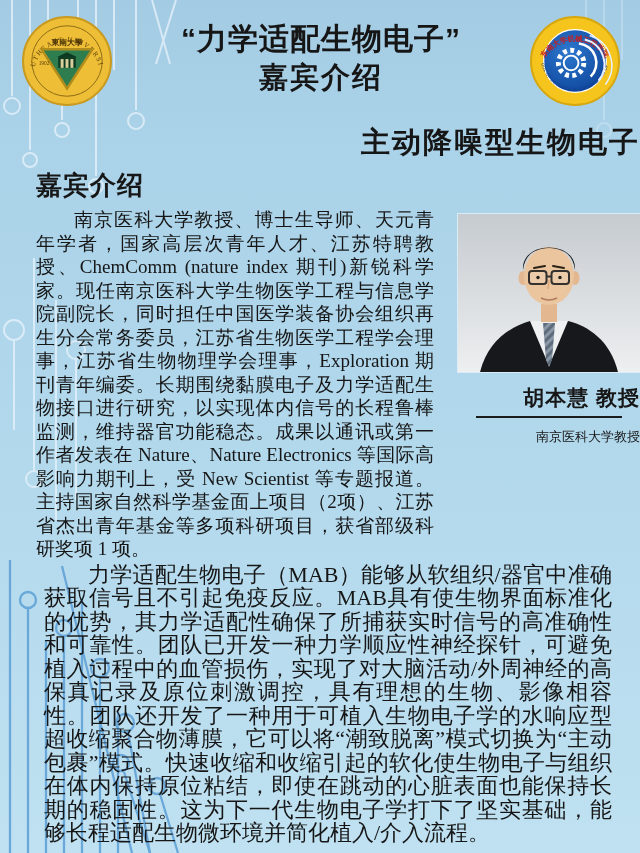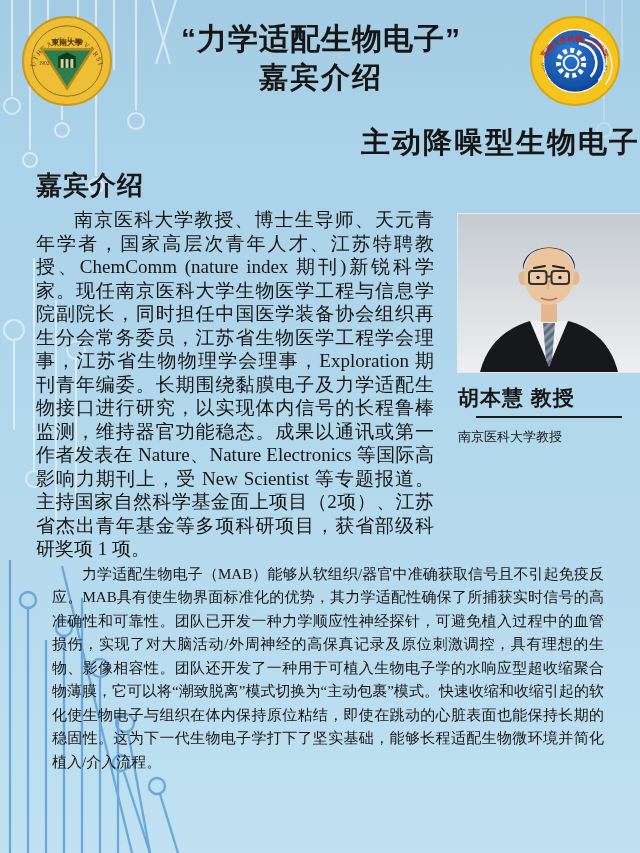--- a/index.html
+++ b/index.html
@@ -18,29 +18,29 @@
   .session{font-size:29px;line-height:36px;margin-top:2px;letter-spacing:2px;}
   .lecture-title{
     text-align:right;font-family:"Liberation Sans","DejaVu Sans",sans-serif;
     font-weight:700;font-size:29px;line-height:37px;margin:12px 0 0;letter-spacing:2px;}
   section{padding:0 20px 0 36px;}
   h2{font-family:"Liberation Sans","DejaVu Sans",sans-serif;font-weight:700;
      font-size:26px;line-height:31px;margin:9px 0 7px;letter-spacing:1px;}
   .guest-row{display:flex;gap:24px;}
   .bio{flex:none;width:398px;margin:0;font-size:19px;line-height:23.5px;
        text-align:justify;text-indent:2em;}
-  .portrait-col{flex:1;margin:0;text-align:left;}
+  .portrait-col{flex:1;margin:0;text-align:right;}
   .photo{width:182px;height:158px;margin:6px auto 0;display:block;
          box-shadow:0 0 0 1px rgba(255,255,255,.55);}
   .guest-name{font-family:"Liberation Sans","DejaVu Sans",sans-serif;font-weight:700;
               font-size:21px;line-height:26px;margin-top:13px;letter-spacing:1px;}
   .name-underline{width:146px;height:2px;background:#1b1b1b;margin:5px auto 7px;}
   .cap{font-size:13px;line-height:23px;font-family:Liberation Serif, serif;}
   .abstract h2{margin-top:14px;}
-  .abstract p{margin:2px 16px 0;font-size:15px;line-height:23.5px;text-align:justify;text-indent:2em;}
+  .abstract p{margin:2px 8px 0;font-size:22px;line-height:23.5px;text-align:justify;text-indent:2em;}
 </style>
 </head>
 <body>
 
 <div class="poster">
 
   <svg class="circuit" viewBox="0 0 640 853" width="640" height="853" xmlns="http://www.w3.org/2000/svg">
     <g stroke="#e8f3fb" stroke-width="2" fill="none" opacity="0.75">
       <path d="M12,0 V96"></path>
         <circle cx="12" cy="106" r="8"></circle>

